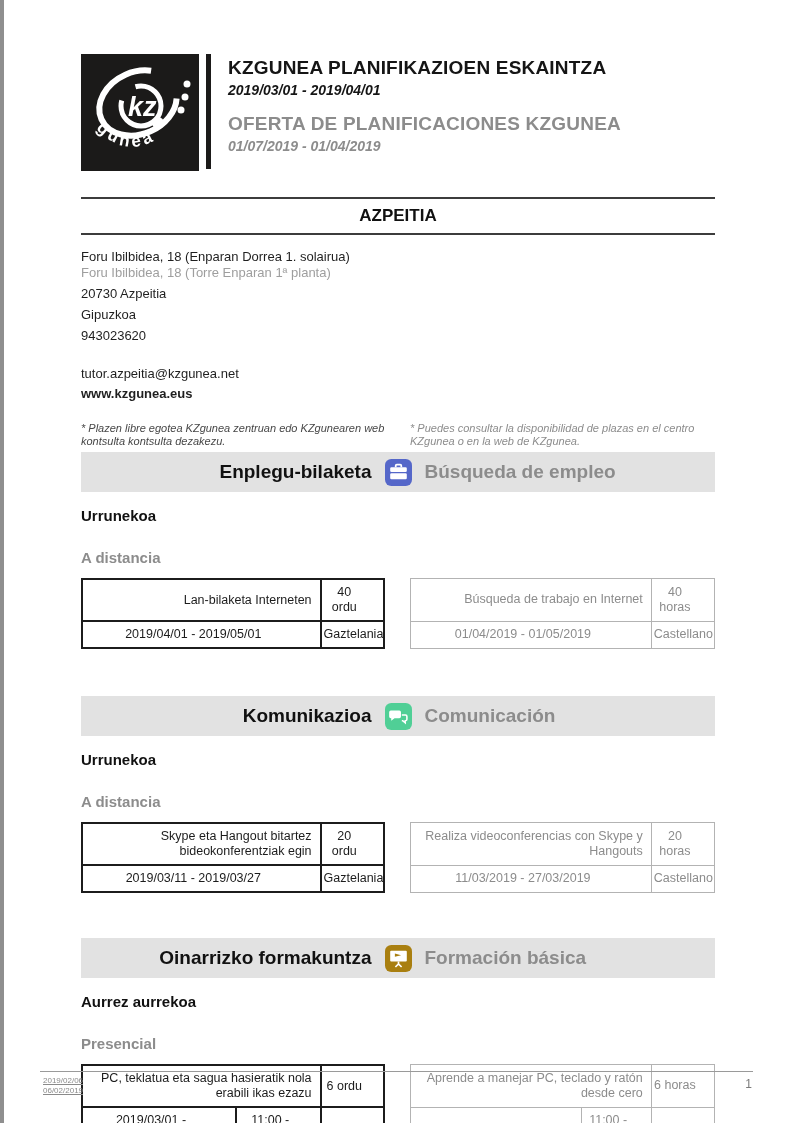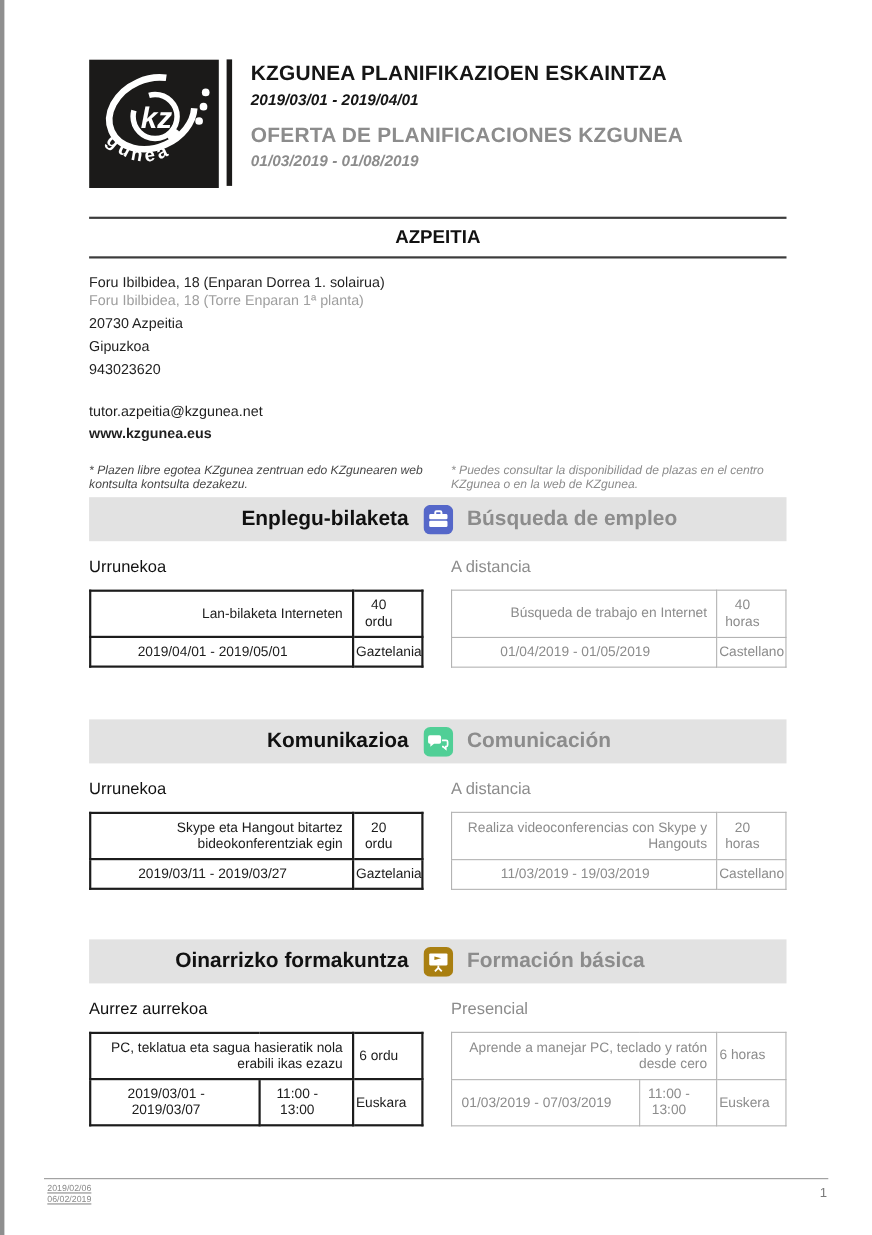--- a/index.html
+++ b/index.html
@@ -41,21 +41,21 @@
 
   
   .section { margin-top:0; }
   .section-bar {
     height:40px; background:#e2e2e2; display:flex; align-items:center;
     font-size:19px; font-weight:bold;
   }
   .bar-eu { flex:1; text-align:right; color:#111; }
   .bar-es { flex:1; text-align:left; color:#8c8c8c; }
   .bar-icon { margin:0 13px; width:27px; height:27px; flex:0 0 auto; }
-  .mode-row { display:flex; gap:25px; margin-top:15px; font-size:15px; font-weight:normal; }
+  .mode-row { display:flex; gap:25px; margin-top:15px; font-size:15px; font-weight:bold;flex-direction:column; }
   .mode-eu { width:304px; color:#111; }
   .mode-es { width:305px; color:#8c8c8c; }
   .tables-row { display:flex; gap:25px; margin-top:12px; }
 
   table { border-collapse:collapse; table-layout:fixed; }
   .tbl-eu { width:304px; border:2px solid #1c1c1c; color:#1c1c1c; }
   .tbl-eu td { border:2px solid #1c1c1c; }
   .tbl-es { width:305px; border:1px solid #b3b3b3; color:#8c8c8c; }
   .tbl-es td { border:1px solid #b3b3b3; }
   td { font-size:12.5px; line-height:15px; padding:5px 8px; vertical-align:middle; }
@@ -95,21 +95,21 @@
           <circle cx="100" cy="56" r="3.5" fill="#ffffff"></circle>
           <circle cx="104" cy="43" r="3.5" fill="#ffffff"></circle>
           <circle cx="106" cy="30" r="3.5" fill="#ffffff"></circle>
         </svg>
       </div>
       <div class="logo-divider"></div>
       <div class="header-text">
         <div class="title-eu">KZGUNEA PLANIFIKAZIOEN ESKAINTZA</div>
         <div class="daterange-eu">2019/03/01 - 2019/04/01</div>
         <div class="title-es">OFERTA DE PLANIFICACIONES KZGUNEA</div>
-        <div class="daterange-es">01/03/2019 - 01/08/2019</div>
+        <div class="daterange-es">01/07/2019 - 01/04/2019</div>
       </div>
     </div>
 
     <div class="center-banner">AZPEITIA</div>
 
     <div class="address">
       <div>Foru Ibilbidea, 18 (Enparan Dorrea 1. solairua)</div>
       <div class="addr-es">Foru Ibilbidea, 18 (Torre Enparan 1ª planta)</div>
       <div class="addr-line">20730 Azpeitia</div>
       <div class="addr-line">Gipuzkoa</div>
@@ -209,21 +209,21 @@
           <colgroup>
               <col style="width:240px">
               <col style="width:63px">
             </colgroup>
           <tbody>
               <tr>
             <td class="name">Realiza videoconferencias con Skype y Hangouts</td>
             <td class="center">20 horas</td>
           </tr>
           <tr>
-            <td class="center">11/03/2019 - 19/03/2019</td>
+            <td class="center">11/03/2019 - 27/03/2019</td>
             <td class="center">Castellano</td>
           </tr>
         </tbody>
           </table>
       </div>
     </div>
 
     <div class="section gap-3">
       <div class="section-bar">
         <div class="bar-eu">Oinarrizko formakuntza</div>

